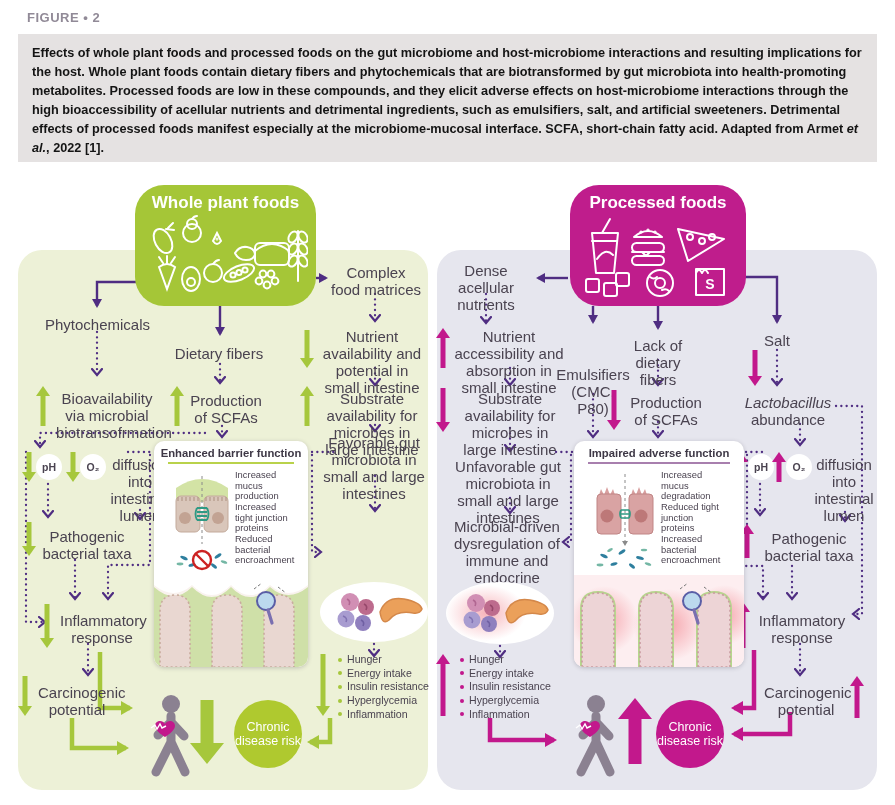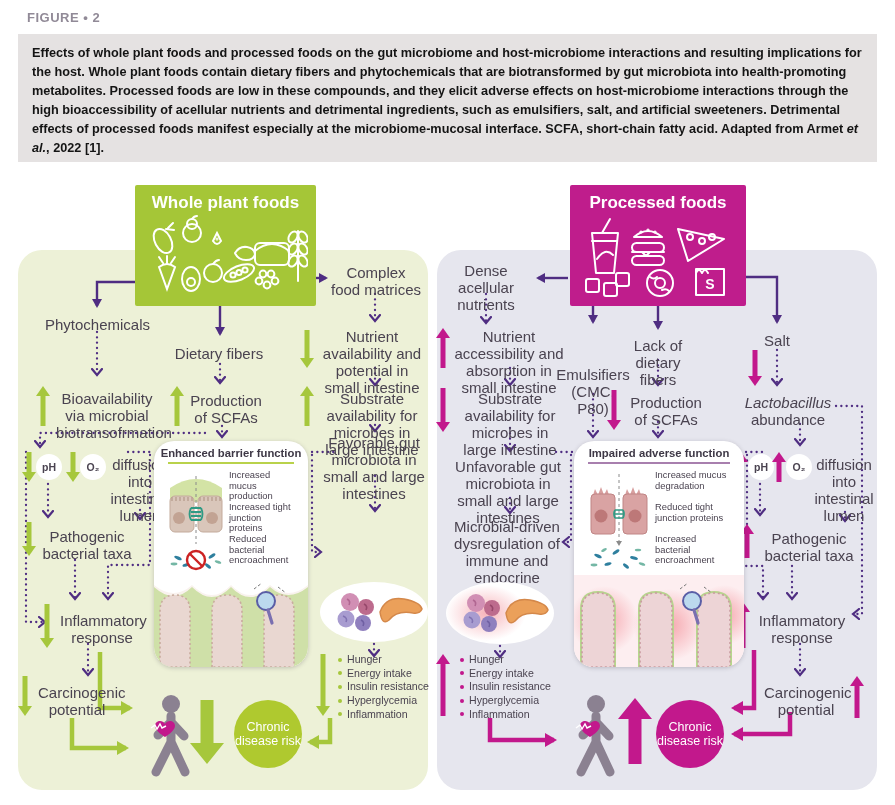--- a/index.html
+++ b/index.html
@@ -7,21 +7,21 @@
   .page{position:relative; width:895px; height:805px; background:#fff; overflow:hidden;}
 
   .figure-label{position:absolute; left:27px; top:10px; font-size:13px; font-weight:bold; color:#918a97; letter-spacing:.5px;}
 
   .caption{position:absolute; left:18px; top:34px; width:859px; height:128px; background:#e5e2e2; box-sizing:border-box; padding:10px 14px; font-size:12.7px; font-weight:bold; color:#141414; line-height:1.5;}
 
   .panel{position:absolute; border-radius:24px;}
   .panel.left{left:18px; top:250px; width:410px; height:540px; background:#edf1d7;}
   .panel.right{left:437px; top:250px; width:440px; height:540px; background:#e6e6ee;}
 
-  .hdr{position:absolute; border-radius:2px; color:#fff; text-align:center; z-index:5;}
+  .hdr{position:absolute; border-radius:29px; color:#fff; text-align:center; z-index:5;}
   .hdr .hdr-title{font-size:17px; font-weight:bold; padding-top:8px;}
   .hdr svg{display:block; margin:2px auto 0;}
   #hdr-l{left:135px; top:185px; width:181px; height:121px; background:#a5c637;}
   #hdr-r{left:570px; top:185px; width:176px; height:121px; background:#bf1d8c;}
 
   svg.connectors{position:absolute; left:0; top:0; width:895px; height:805px; z-index:2; pointer-events:none;}
 
   .node{position:absolute; font-size:15px; line-height:1.14; color:#4a4350; text-align:center; z-index:4;}
   .pill{position:absolute; width:26px; height:26px; border-radius:50%; background:#fff; display:flex; align-items:center; justify-content:center; font-size:10.5px; font-weight:bold; color:#4a4350; z-index:4;}
 
@@ -33,27 +33,27 @@
   .ta::after{content:""; position:absolute; left:50%; transform:translateX(-50%); width:0; height:0; border-left:7px solid transparent; border-right:7px solid transparent;}
   .ta.up::after{top:0; border-bottom:10px solid var(--c);}
   .ta.down::after{bottom:0; border-top:10px solid var(--c);}
   .ta.g{--c:#a6c73c;} .ta.m{--c:#c2188c;}
   .ta.big{width:34px;}
   .ta.big::before{width:13px;}
   .ta.big.up::before{top:19px;} .ta.big.down::before{bottom:19px;}
   .ta.big::after{border-left-width:17px; border-right-width:17px;}
   .ta.big.up::after{border-bottom-width:21px;} .ta.big.down::after{border-top-width:21px;}
 
-  .barrier{position:absolute; background:#fff; border-radius:20px; box-shadow:0 1px 4px rgba(60,50,70,.25); z-index:4; overflow:hidden;}
+  .barrier{position:absolute; background:#fff; border-radius:10px; box-shadow:0 1px 4px rgba(60,50,70,.25); z-index:4; overflow:hidden;}
   #barrier-l{left:154px; top:441px; width:154px; height:226px;}
   #barrier-r{left:574px; top:441px; width:170px; height:226px;}
   .btitle{text-align:center; font-weight:bold; font-size:11.3px; color:#3e3846; padding:6px 2px 0;}
   .btitle .ul{display:block; height:2px; margin:3px 12px 0;}
   #barrier-l .ul{background:#b9d24b;} #barrier-r .ul{background:#a87fae;}
-  .bbody{display:flex; padding:2px 12px 0;}
+  .bbody{display:flex; padding:2px 18px 0;}
   .bbody svg{flex:0 0 auto;}
   .bitems{flex:1; display:flex; flex-direction:column; justify-content:space-between; padding:4px 2px 8px 3px; font-size:9.4px; line-height:1.13; color:#4a4350; text-align:left;}
   .villi{position:absolute; left:0; bottom:0; width:100%; height:92px; display:block;}
 
   .oval{position:absolute; border-radius:50%; background:#fff; z-index:4; overflow:hidden;}
   #oval-l{left:320px; top:582px; width:108px; height:60px;}
   #oval-r{left:446px; top:582px; width:108px; height:62px;}
 
   ul.outcomes{list-style:none; margin:0; padding:0; position:absolute; font-size:10.6px; line-height:1.2; color:#4a4350; text-align:left; z-index:4;}
   ul.outcomes li{position:relative; padding-left:9px; margin:0 0 1px;}

